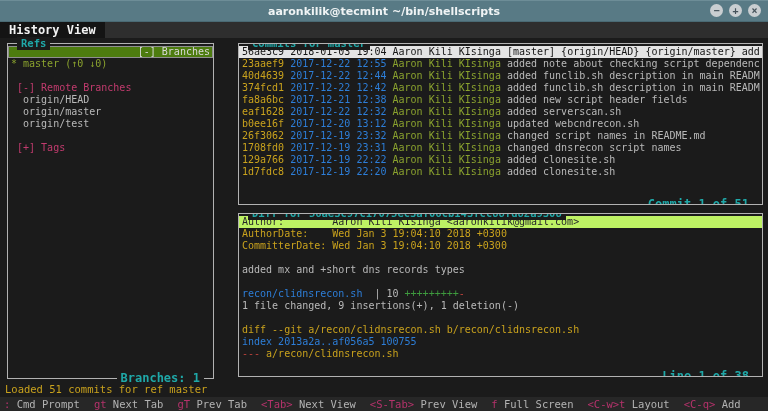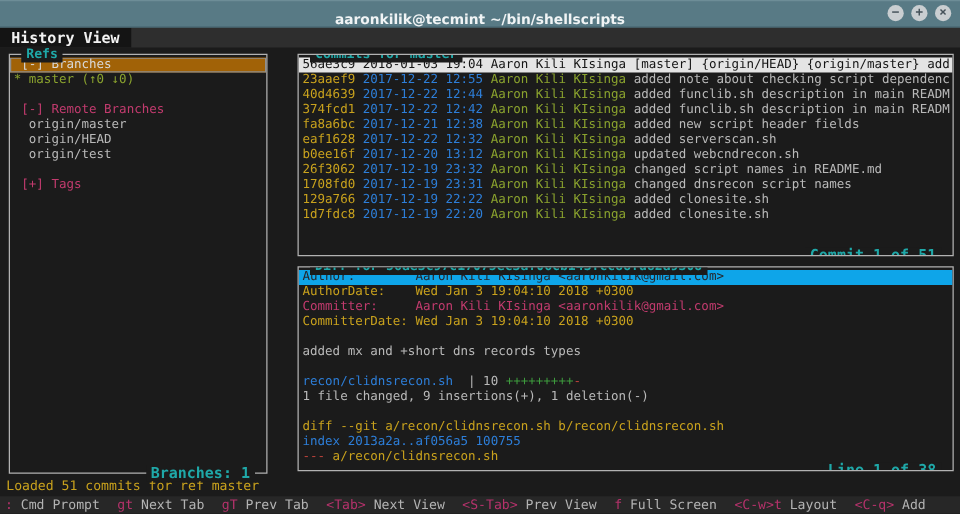--- a/index.html
+++ b/index.html
@@ -4,21 +4,21 @@
 <style>
   html,body{margin:0;padding:0;}
   body{
     width:768px;height:411px;overflow:hidden;
     background:#1b1b1b;
     font-family:"DejaVu Sans Mono", monospace;
   }
   
   .titlebar{
     height:22px;background:#587a85;position:relative;
-    display:flex;align-items:flex-end;justify-content:center;
+    display:flex;align-items:center;justify-content:center;
     box-shadow:inset 0 1px 0 #6d8d97, inset 0 -1px 0 #4a6a74;
   }
   .titlebar-title{
     color:#f0f4f5;font-size:11px;font-weight:bold;
     font-family:"DejaVu Sans", sans-serif;
   }
   .win-controls{position:absolute;right:7px;top:4px;display:flex;gap:6px;}
   .win-btn{
     width:13px;height:13px;border-radius:50%;background:#c9ced1;
     color:#45525a;font-size:10px;line-height:13px;text-align:center;
@@ -55,24 +55,24 @@
   .c-magenta{color:#c23b6e;}
   .c-yellow{color:#c9a21d;}
   .c-blue{color:#2d7ed8;}
   .c-red{color:#c0443c;}
   .c-dgreen{color:#3e9b3e;}
   .hash{color:#c9a21d;}
   .cdate{color:#2d7ed8;}
   .author{color:#8aa22e;}
   .msg{color:#b9b9b9;}
   
-  .sel-dim{background:#a16207;color:#d9d9d9;box-shadow:inset 0 0 0 1px #8f8f8f;}
+  .sel-dim{background:#4d7c0f;color:#d9d9d9;box-shadow:inset 0 0 0 1px #8f8f8f;text-align:right;}
   .sel-light{background:#e4e4e4;}
   .sel-light span{color:#141414 !important;}
-  .sel-mid{background:#0ea5e9;}
+  .sel-mid{background:#bef264;}
   .sel-mid span{color:#26262a !important;}
   
   .statusline{
     height:16px;line-height:16px;font-size:10.5px;color:#c9a21d;
     padding-left:5px;white-space:pre;overflow:hidden;
   }
   .helpbar{
     height:14px;line-height:14px;background:#272727;font-size:10.5px;
     padding-left:4px;white-space:pre;overflow:hidden;display:flex;
   }
@@ -98,22 +98,22 @@
 
   <div class="main">
 
     <div class="panel refs-panel">
       <span class="panel-title">Refs</span>
       <div class="panel-body">
           <div class="row c-plain sel-dim"> [-] Branches</div>
           <div class="row c-green">* master (↑0 ↓0)</div>
           <div class="row c-plain"> </div>
           <div class="row c-magenta"> [-] Remote Branches</div>
+          <div class="row c-plain">  origin/HEAD</div>
           <div class="row c-plain">  origin/master</div>
-          <div class="row c-plain">  origin/HEAD</div>
           <div class="row c-plain">  origin/test</div>
           <div class="row c-plain"> </div>
           <div class="row c-magenta"> [+] Tags</div>
         </div>
       <span class="panel-footer">Branches: 1</span>
     </div>
 
     <div class="right-col">
 
       <div class="panel commits-panel">
@@ -132,21 +132,20 @@
             <div class="row"><span class="hash">1d7fdc8 </span><span class="cdate">2017-12-19 22:20 </span><span class="author">Aaron Kili KIsinga </span><span class="msg">added clonesite.sh</span></div>
           </div>
         <span class="panel-footer">Commit 1 of 51</span>
       </div>
 
       <div class="panel diff-panel">
         <span class="panel-title">Diff for 56ae3c97c17075ec3af06cb143fcc88fd82a9308</span>
         <div class="panel-body">
             <div class="row sel-mid"><span class="c-plain">Author:        Aaron Kili KIsinga &lt;aaronkilik@gmail.com&gt;</span></div>
             <div class="row"><span class="c-yellow">AuthorDate:    Wed Jan 3 19:04:10 2018 +0300</span></div>
-            <div class="row"><span class="c-magenta">Committer:     Aaron Kili KIsinga &lt;aaronkilik@gmail.com&gt;</span></div>
             <div class="row"><span class="c-yellow">CommitterDate: Wed Jan 3 19:04:10 2018 +0300</span></div>
             <div class="row"> </div>
             <div class="row"><span class="c-plain">added mx and +short dns records types</span></div>
             <div class="row"> </div>
             <div class="row"><span class="c-blue">recon/clidnsrecon.sh  </span><span class="c-plain">| 10 </span><span class="c-dgreen">+++++++++</span><span class="c-red">-</span></div>
             <div class="row"><span class="c-plain">1 file changed, 9 insertions(+), 1 deletion(-)</span></div>
             <div class="row"> </div>
             <div class="row"><span class="c-yellow">diff --git a/recon/clidnsrecon.sh b/recon/clidnsrecon.sh</span></div>
             <div class="row"><span class="c-blue">index 2013a2a..af056a5 100755</span></div>
             <div class="row"><span class="c-red">---</span><span class="c-yellow"> a/recon/clidnsrecon.sh</span></div>

